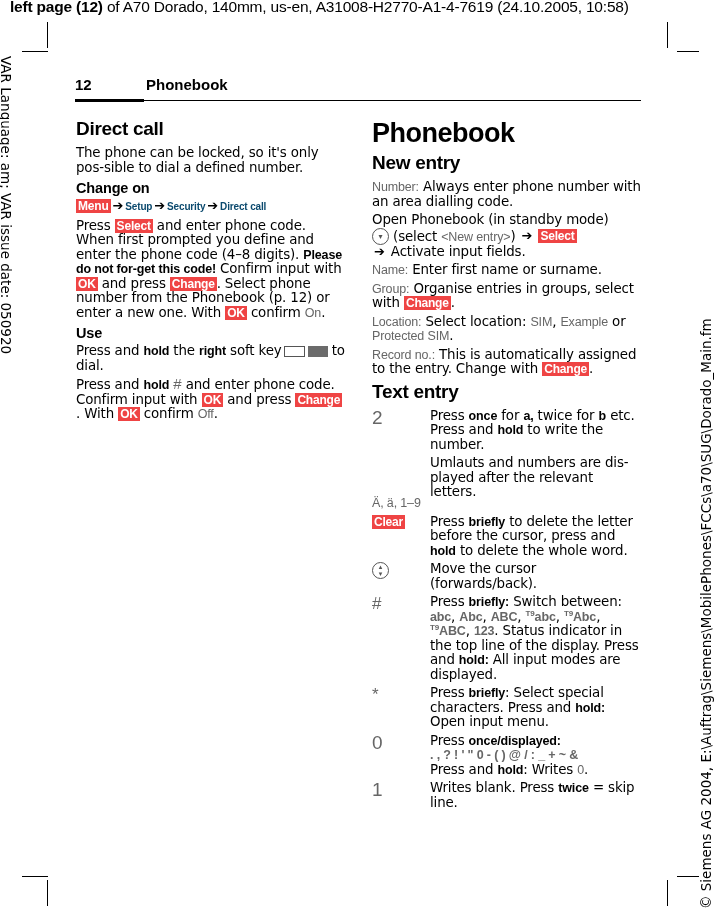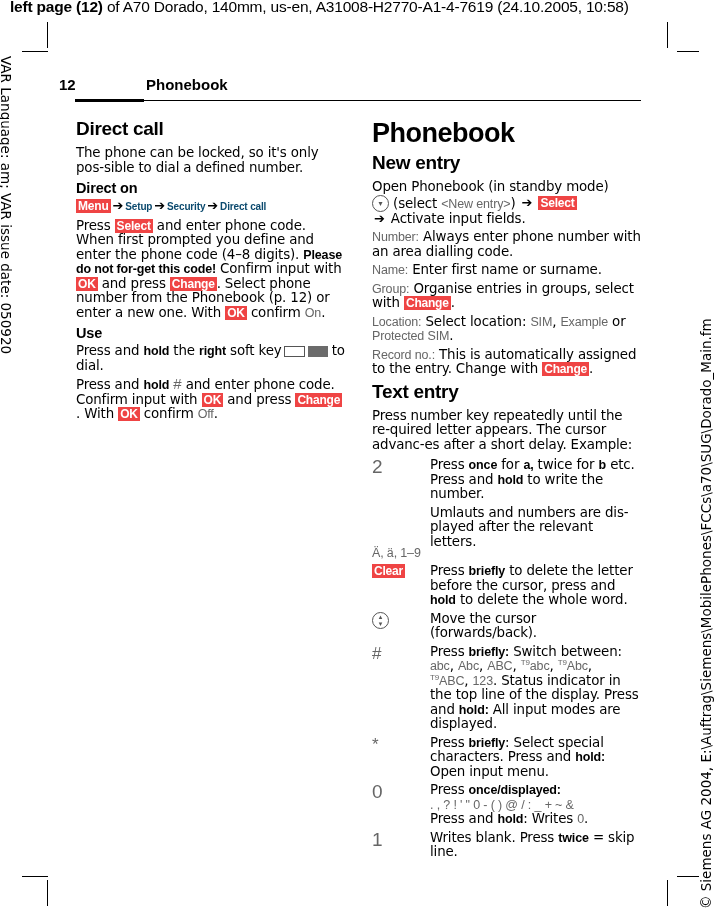--- a/index.html
+++ b/index.html
@@ -6,36 +6,36 @@
   body { width:715px; height:909px; position:relative; overflow:hidden; color:#000;
          font-family:"DejaVu Sans", sans-serif; }
   .abs { position:absolute; }
   .topline { left:10px; top:-2px; font-family:"Liberation Sans", sans-serif; font-size:15.5px; white-space:nowrap; letter-spacing:-0.2px; }
   .topline b { font-weight:bold; }
   .crop { position:absolute; background:#000; }
   .vleft { left:-2px; top:56px; width:16px; height:300px; }
   .vleft span { position:absolute; left:0; top:0; transform-origin:0 0; transform:translate(16px,0) rotate(90deg); white-space:nowrap; font-size:13.5px; }
   .vright { left:698px; top:909px; }
   .vright span { position:absolute; left:0; top:0; transform-origin:0 0; transform:rotate(-90deg); white-space:nowrap; font-size:13.5px; }
-  .pagenum { left:59px; top:76px; font-family:"Liberation Sans", sans-serif; font-weight:bold; font-size:15px; }
+  .pagenum { left:75px; top:76px; font-family:"Liberation Sans", sans-serif; font-weight:bold; font-size:15px; }
   .runhead { left:146px; top:76px; font-family:"Liberation Sans", sans-serif; font-weight:bold; font-size:15px; }
   .rule { left:75px; top:100px; width:566px; height:1px; background:#000; }
   .rulebold { left:75px; top:99px; width:69px; height:3px; background:#000; }
 
   .col { position:absolute; font-size:13.4px; line-height:14.5px; letter-spacing:-0.15px; }
   .colL { left:76px; top:118px; width:270px; }
   .colR { left:372px; top:118px; width:270px; }
   h1.big { margin:0 0 4px 0; font-family:"Liberation Sans", sans-serif; font-size:27px; line-height:30px; font-weight:bold; letter-spacing:-0.5px; }
   h2.h { margin:0 0 6px 0; font-family:"Liberation Sans", sans-serif; font-size:19px; line-height:22px; font-weight:bold; letter-spacing:-0.3px; }
   h3.s { margin:5px 0 2px 0; font-family:"Liberation Sans", sans-serif; font-size:14.5px; line-height:17px; font-weight:bold; }
   p { margin:0 0 4px 0; }
   .sk { display:inline-block; background:#ef4444; color:#fff; font-family:"Liberation Sans", sans-serif; font-weight:bold; font-size:12px; line-height:14px; padding:0 2px; letter-spacing:-0.2px; }
   .menu { font-family:"Liberation Sans", sans-serif; font-weight:bold; font-size:10px; color:#0c4a6e; }
   .gray { color:#666; font-family:"Liberation Sans", sans-serif; font-size:12.5px; }
-  .grayb { color:#666; font-family:"Liberation Sans", sans-serif; font-weight:normal; font-size:12.5px;text-align:right; }
+  .grayb { color:#666; font-family:"Liberation Sans", sans-serif; font-weight:bold; font-size:12.5px;text-align:right; }
   .bold { font-family:"Liberation Sans", sans-serif; font-weight:bold; font-size:12.5px; }
   .arrow { font-size:13px; margin:0 2px; }
   .keybox { display:inline-block; width:19px; height:9px; border:1px solid #555; vertical-align:middle; margin-left:2px; }
   .keyfill { display:inline-block; width:20px; height:11px; background:#6b6b6b; vertical-align:middle; margin-left:3px; }
   .navicon { display:inline-block; width:15px; height:15px; border:1px solid #555; border-radius:50%; vertical-align:middle; position:relative; text-align:center; font-size:8px; line-height:15px; color:#555; }
   .row { display:flex; margin:0 0 4px 0; }
   .row .k { width:58px; flex:none; color:#666; }
   .row .k.big { font-family:"Liberation Sans", sans-serif; font-size:19px; line-height:18px; }
   .row .k.sm { font-family:"Liberation Sans", sans-serif; font-size:12.5px;margin-top:40px; }
   .row .v { flex:1; }
@@ -64,45 +64,44 @@
 
 <div class="abs pagenum">12</div>
 <div class="abs runhead">Phonebook</div>
 <div class="abs rule"></div>
 <div class="abs rulebold"></div>
 
 <div class="col colL">
   <h2 class="h">Direct call</h2>
   <p>The phone can be locked, so it's only pos-sible to dial a defined number.</p>
 
-  <h3 class="s">Direct on</h3>
+  <h3 class="s">Change on</h3>
   <p>
     <span class="sk">Menu</span><span class="arrow">➔</span><span class="menu">Setup</span><span class="arrow">➔</span><span class="menu">Security</span><span class="arrow">➔</span><span class="menu">Direct call</span>
   </p>
   <p><span>Press </span><span class="sk">Select</span><span> and enter phone code. When first prompted you define and enter the phone code (4–8 digits). </span><span class="bold">Please do not for-get this code!</span><span> Confirm input with </span><span class="sk">OK</span><span> and press </span><span class="sk">Change</span><span>. Select phone number from the Phonebook (p. 12) or enter a new one. With </span><span class="sk">OK</span><span> confirm </span><span class="gray">On</span><span>.</span></p>
 
   <h3 class="s">Use</h3>
   <p><span>Press and </span><span class="bold">hold</span><span> the </span><span class="bold">right</span><span> soft key</span><span class="keybox"></span><span class="keyfill"></span><span> to dial.</span></p>
 
   <p><span>Press and </span><span class="bold">hold</span> <span class="gray" style="font-size:15px">#</span><span> and enter phone code. Confirm input with </span><span class="sk">OK</span><span> and press </span><span class="sk">Change</span><span>. With </span><span class="sk">OK</span><span> confirm </span><span class="gray">Off</span><span>.</span></p>
 </div>
 
 <div class="col colR">
   <h1 class="big">Phonebook</h1>
   <h2 class="h">New entry</h2>
+  <p><span class="gray">Number:</span><span> Always enter phone number with an area dialling code.</span></p>
+
   <p><span>Open Phonebook (in standby mode)</span><br><span class="navicon">▾</span><span> (select </span><span class="gray">&lt;New entry&gt;</span><span>) </span><span class="arrow">➔</span> <span class="sk">Select</span><br><span class="arrow">➔</span><span> Activate input fields.</span></p>
-
-  <p><span class="gray">Number:</span><span> Always enter phone number with an area dialling code.</span></p>
   <p><span class="gray">Name:</span><span> Enter first name or surname.</span></p>
   <p><span class="gray">Group:</span><span> Organise entries in groups, select with </span><span class="sk">Change</span><span>.</span></p>
   <p><span class="gray">Location:</span><span> Select location: </span><span class="gray">SIM</span><span>, </span><span class="gray">Example</span><span> or </span><span class="gray">Protected SIM</span><span>.</span></p>
   <p><span class="gray">Record no.:</span><span> This is automatically assigned to the entry. Change with </span><span class="sk">Change</span><span>.</span></p>
 
   <h2 class="h" style="margin-top:4px">Text entry</h2>
-  <p style="margin-bottom:6px">Press number key repeatedly until the re-quired letter appears. The cursor advanc-es after a short delay. Example:</p>
 
   <div class="row">
     <div class="k big">2</div>
     <div class="v"><span>Press </span><span class="bold">once</span><span> for </span><span class="bold">a,</span><span> twice for </span><span class="bold">b</span><span> etc. Press and </span><span class="bold">hold</span><span> to write the number.</span></div>
   </div>
 
   <div class="row">
     <div class="k sm">Ä, ä, 1–9</div>
     <div class="v">Umlauts and numbers are dis-played after the relevant letters.</div>
   </div>

